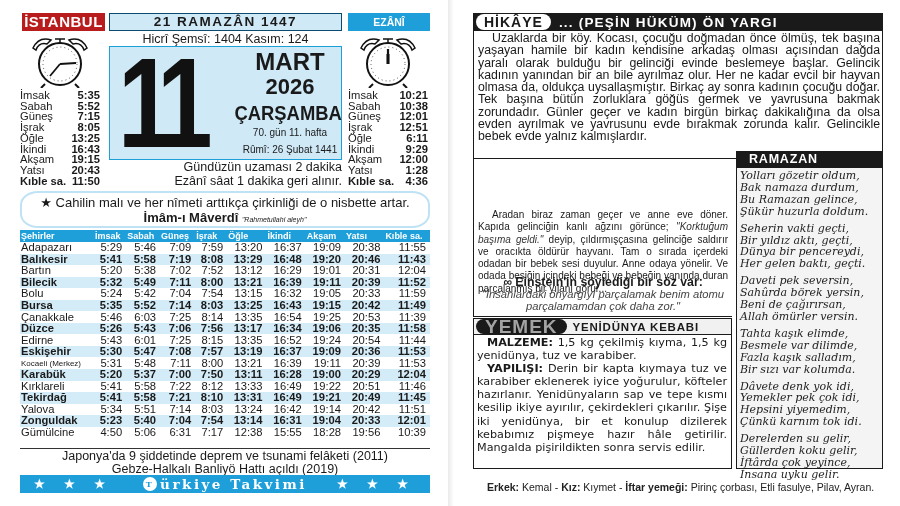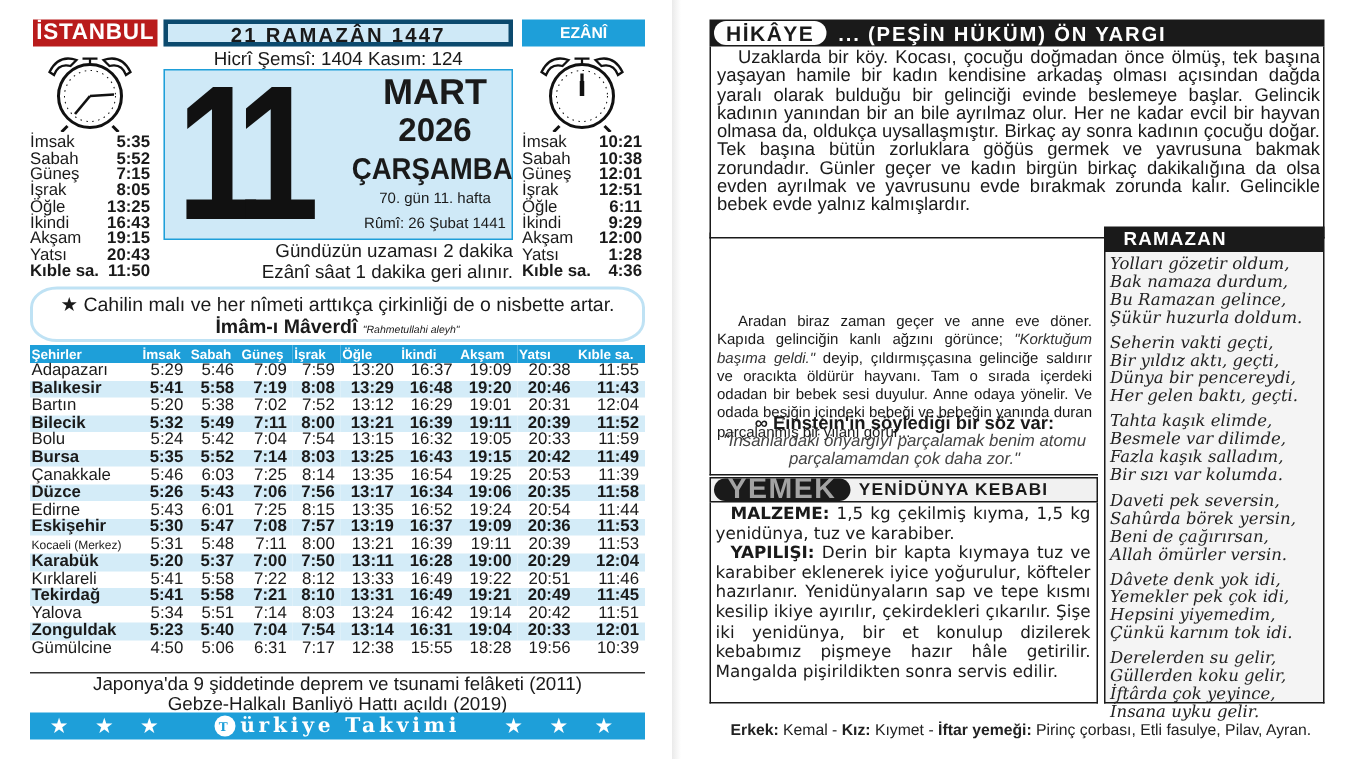--- a/index.html
+++ b/index.html
@@ -6,21 +6,21 @@
   html, body { width:900px; height:506px; overflow:hidden; background:#ffffff; }
   body { font-family:"Liberation Sans", sans-serif; color:#1a1a1a; position:relative; }
 
   .page { position:absolute; top:0; height:506px; background:#fff; }
   .page-left { left:0; width:450px; border-right:1px solid #d8d8d8; }
   .gutter { position:absolute; left:448px; top:0; width:6px; height:506px; background:linear-gradient(90deg,#eaeaea,#ffffff); }
 
   
   .top-row { position:absolute; top:13px; left:22px; width:408px; height:19px; }
   .city-badge { position:absolute; left:0; top:0; width:83px; height:18px; background:#b91c1c; color:#fff; font-weight:bold; font-size:15px; text-align:center; line-height:18px; letter-spacing:0.5px; }
-  .hijri-bar { position:absolute; left:87px; top:0; width:233px; height:18px; background:#cfe9f7; border:3px solid #0c4a6e; font-weight:bold; font-size:13.5px; text-align:center; line-height:16px; letter-spacing:1.5px; }
+  .hijri-bar { position:absolute; left:87px; top:0; width:233px; height:18px; background:#cfe9f7; border:1px solid #0c4a6e; font-weight:bold; font-size:13.5px; text-align:center; line-height:16px; letter-spacing:1.5px; }
   .ezani-badge { position:absolute; right:0; top:0; width:82px; height:18px; background:#1e9fd9; color:#fff; font-weight:bold; font-size:10.5px; text-align:center; line-height:18px; }
   .shemsi { position:absolute; top:32px; left:109px; width:233px; text-align:center; font-size:12.5px; }
 
   .clock { position:absolute; width:70px; height:54px; }
   .clock-left { left:25px; top:34px; }
   .clock-right { left:353px; top:34px; }
 
   .big-date-box { position:absolute; left:109px; top:46px; width:233px; height:114px; background:#cfe9f7; border:1px solid #1e9fd9; }
   .big-day { position:absolute; left:8px; top:-6px; font-size:128px; font-weight:bold; line-height:124px; letter-spacing:-14px; color:#111; font-family:"Liberation Sans", sans-serif; transform:scaleX(0.78); transform-origin:left; }
   .month { position:absolute; left:128px; top:3px; width:104px; text-align:center; font-weight:bold; font-size:24px; line-height:24px; }
@@ -501,30 +501,30 @@
       <div>Bu Ramazan gelince,</div>
       <div>Şükür huzurla doldum.</div>
     </div>
     <div class="mani">
       <div>Seherin vakti geçti,</div>
       <div>Bir yıldız aktı, geçti,</div>
       <div>Dünya bir pencereydi,</div>
       <div>Her gelen baktı, geçti.</div>
     </div>
     <div class="mani">
+      <div>Daveti pek seversin,</div>
+      <div>Sahûrda börek yersin,</div>
+      <div>Beni de çağırırsan,</div>
+      <div>Allah ömürler versin.</div>
+    </div>
+    <div class="mani">
       <div>Tahta kaşık elimde,</div>
       <div>Besmele var dilimde,</div>
       <div>Fazla kaşık salladım,</div>
       <div>Bir sızı var kolumda.</div>
-    </div>
-    <div class="mani">
-      <div>Daveti pek seversin,</div>
-      <div>Sahûrda börek yersin,</div>
-      <div>Beni de çağırırsan,</div>
-      <div>Allah ömürler versin.</div>
     </div>
     <div class="mani">
       <div>Dâvete denk yok idi,</div>
       <div>Yemekler pek çok idi,</div>
       <div>Hepsini yiyemedim,</div>
       <div>Çünkü karnım tok idi.</div>
     </div>
     <div class="mani">
       <div>Derelerden su gelir,</div>
       <div>Güllerden koku gelir,</div>

